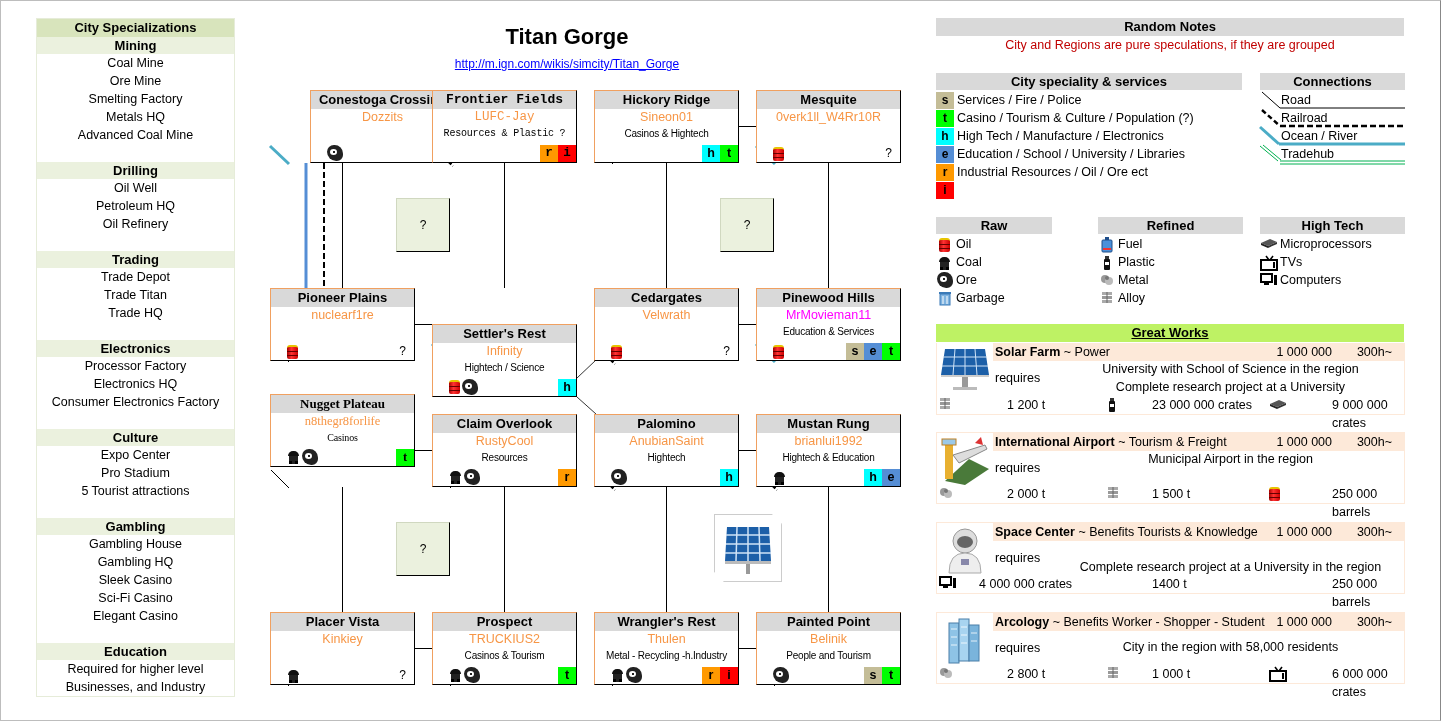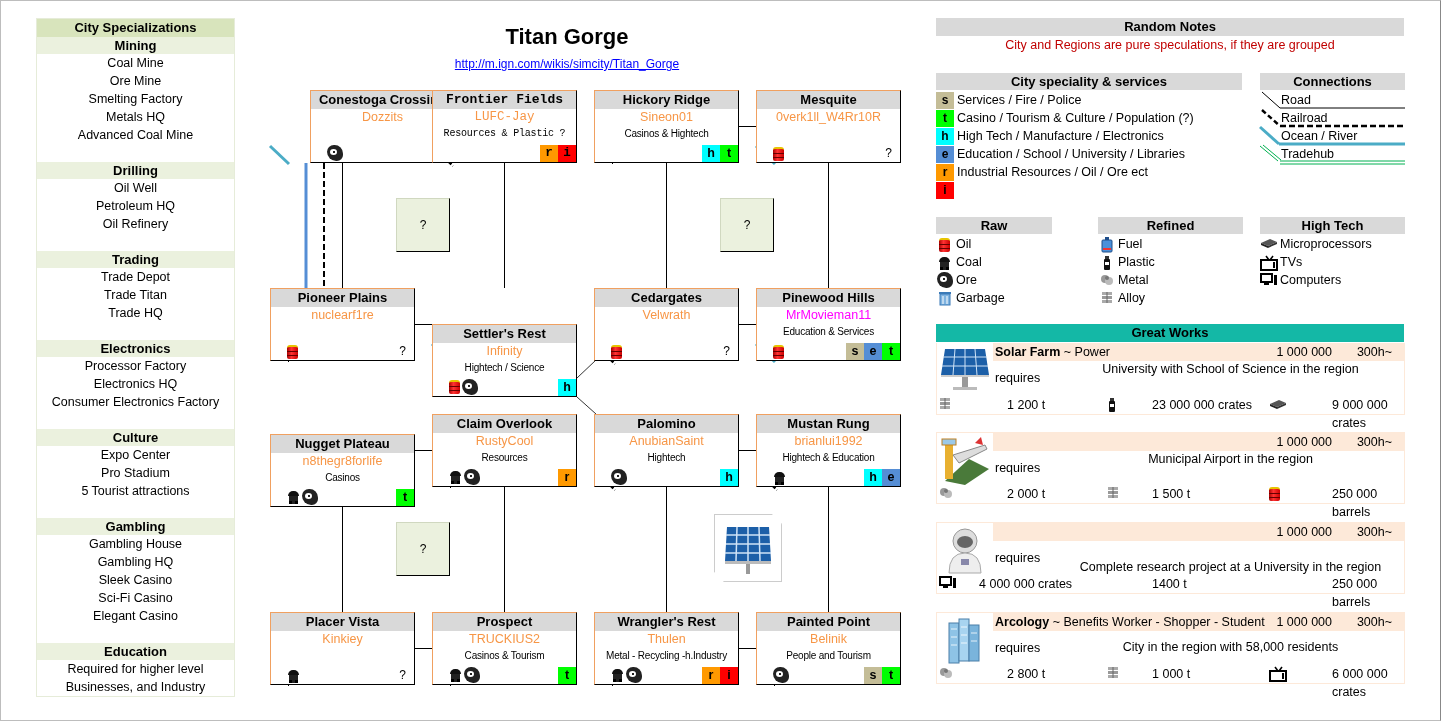--- a/index.html
+++ b/index.html
@@ -62,21 +62,21 @@
   .legend .sw { width: 18px; height: 17px; text-align: center; font-weight: bold; line-height: 17px; font-size: 12px; margin-right: 3px; }
   .legend .lbl { font-size: 12.5px; }
   .conn { position: absolute; left: 1260px; top: 91px; width: 145px; }
   .conn .row { height: 18px; position: relative; padding-left: 21px; font-size: 12.5px; line-height: 18px; }
 
   .goods { position: absolute; }
   .goods .row { height: 18px; display: flex; align-items: center; font-size: 12.5px; }
   .goods .gi { width: 17px; display: inline-flex; justify-content: center; margin-right: 3px; }
 
   
-  .gw-hdr { position: absolute; left: 936px; top: 324px; width: 468px; height: 18px; background: #14b8a6; font-weight: bold; text-align: center; line-height: 18px; font-size: 13px; }
+  .gw-hdr { position: absolute; left: 936px; top: 324px; width: 468px; height: 18px; background: #bef264; font-weight: bold; text-align: center; line-height: 18px; font-size: 13px; text-decoration: underline; }
   .gw { position: absolute; left: 936px; width: 469px; height: 72px; border: 1px solid #fde9d9; }
   .gw .top { position: absolute; left: 56px; right: 0; top: 0; height: 18px; background: #fde9d9; font-size: 12.5px; line-height: 18px; }
   .gw .top .nm { position: absolute; left: 2px; }
   .gw .top .nm b { font-weight: bold; }
   .gw .top .cost { position: absolute; right: 72px; }
   .gw .top .time { position: absolute; right: 12px; }
   .gw .img { position: absolute; left: 2px; top: 2px; width: 52px; height: 48px; }
   .gw .req { position: absolute; left: 58px; top: 28px; font-size: 12.5px; }
   .gw .cond { position: absolute; left: 120px; right: 0; text-align: center; font-size: 12.5px; }
   .gw .mats { position: absolute; left: 0; right: 0; bottom: 0; height: 18px; font-size: 12.5px; }
@@ -269,21 +269,21 @@
         <div class="res">
           <span class="ricon barrel"></span>
         </div>
         <div class="tags">
           <span class="tag tag-s">s</span>
           <span class="tag tag-e">e</span>
           <span class="tag tag-t">t</span>
         </div>
       </div>
     </div>
-    <div class="city" style="left: 270px; top: 434px;">
+    <div class="city" style="left: 270px; top: 394px; font-family: Liberation Serif, serif;">
     <div class="name">Nugget Plateau</div>
     <div class="mayor ">n8thegr8forlife</div>
     <div class="desc">Casinos</div>
     <div class="foot">
         <div class="res">
           <span class="ricon coal"></span>
           <span class="ricon ore"></span>
         </div>
         <div class="tags">
           <span class="tag tag-t">t</span>
@@ -584,20 +584,21 @@
           <rect x="23" y="32" width="6" height="10" fill="#999"></rect>
           <rect x="14" y="42" width="24" height="3" fill="#bbb"></rect>
         </svg></div>
     <div class="top">
       <span class="nm"><b>Solar Farm</b> <span>~ Power</span></span>
       <span class="cost">1 000 000</span>
       <span class="time">300h~</span>
     </div>
     <div class="req">requires</div>
     <div class="cond" style="top:19px">University with School of Science in the region</div>
+      <div class="cond" style="top:37px">Complete research project at a University</div>
     <div class="mats">
         <span style="left:2px;top:1px" id="gw0m0">
           <span class="ricon" style="width: auto;"><svg width="12" height="14">
               <rect x="1" y="1" width="10" height="3" fill="#aaa"></rect>
               <rect x="1" y="5" width="10" height="3" fill="#999"></rect>
               <rect x="1" y="9" width="10" height="3" fill="#aaa"></rect>
               <line x1="6" y1="1" x2="6" y2="12" stroke="#666"></line>
             </svg></span>
         </span>
         <span style="left:70px">1 200 t</span>
@@ -621,20 +622,21 @@
     </div>
     <div class="gw" style="top: 432px;">
     <div class="img"><svg width="52" height="50">
           <polygon points="6,46 30,24 50,34 26,50" fill="#4a7a3a"></polygon>
           <rect x="6" y="8" width="8" height="36" fill="#e8b030"></rect>
           <rect x="3" y="4" width="14" height="6" fill="#9bc9e8" stroke="#c08020"></rect>
           <polygon points="14,20 46,10 48,14 20,28" fill="#ddd" stroke="#888"></polygon>
           <polygon points="36,8 42,2 44,10" fill="#d33"></polygon>
         </svg></div>
     <div class="top">
+      <span class="nm"><b>International Airport</b> <span>~ Tourism &amp; Freight</span></span>
       <span class="cost">1 000 000</span>
       <span class="time">300h~</span>
     </div>
     <div class="req">requires</div>
     <div class="cond" style="top:19px">Municipal Airport in the region</div>
     <div class="mats">
         <span style="left:2px;top:1px" id="gw1m0">
           <span class="ricon" style="width: auto;"><svg width="14" height="14">
               <circle cx="5" cy="6" r="4" fill="#999"></circle>
               <circle cx="9" cy="8" r="4" fill="#bbb"></circle>
@@ -658,20 +660,21 @@
       </div>
     </div>
     <div class="gw" style="top: 522px;">
     <div class="img"><svg width="52" height="50">
           <circle cx="26" cy="16" r="12" fill="#ddd" stroke="#999"></circle>
           <ellipse cx="26" cy="17" rx="8" ry="6" fill="#666"></ellipse>
           <path d="M10 48 Q10 28 26 28 Q42 28 42 48 Z" fill="#eee" stroke="#aaa"></path>
           <rect x="22" y="34" width="8" height="6" fill="#88a"></rect>
         </svg></div>
     <div class="top">
+      <span class="nm"><b>Space Center</b> <span>~ Benefits Tourists &amp; Knowledge</span></span>
       <span class="cost">1 000 000</span>
       <span class="time">300h~</span>
     </div>
     <div class="req">requires</div>
       <div class="cond" style="top:37px">Complete research project at a University in the region</div>
     <div class="mats">
         <span style="left:2px;top:1px" id="gw2m0">
           <span class="ricon" style="width: auto;"><svg width="18" height="14">
               <rect x="1" y="1" width="11" height="8" fill="#fff" stroke="#000" stroke-width="2"></rect>
               <rect x="4" y="10" width="5" height="2" fill="#000"></rect>

